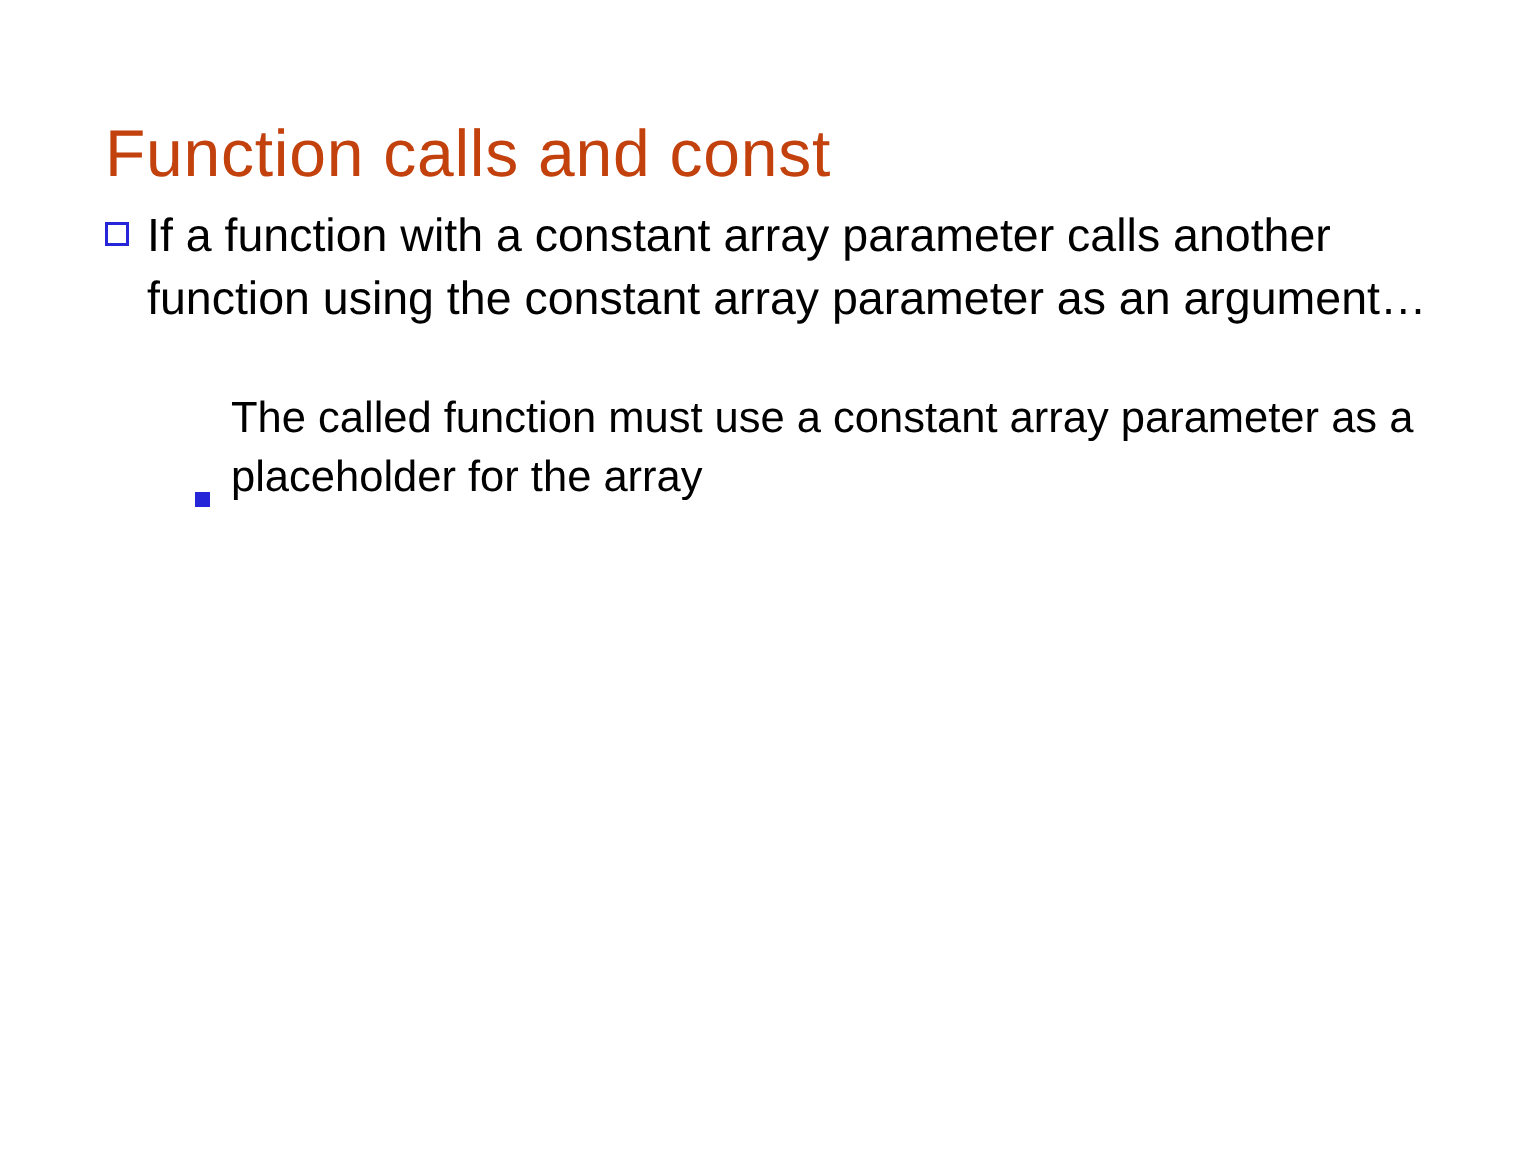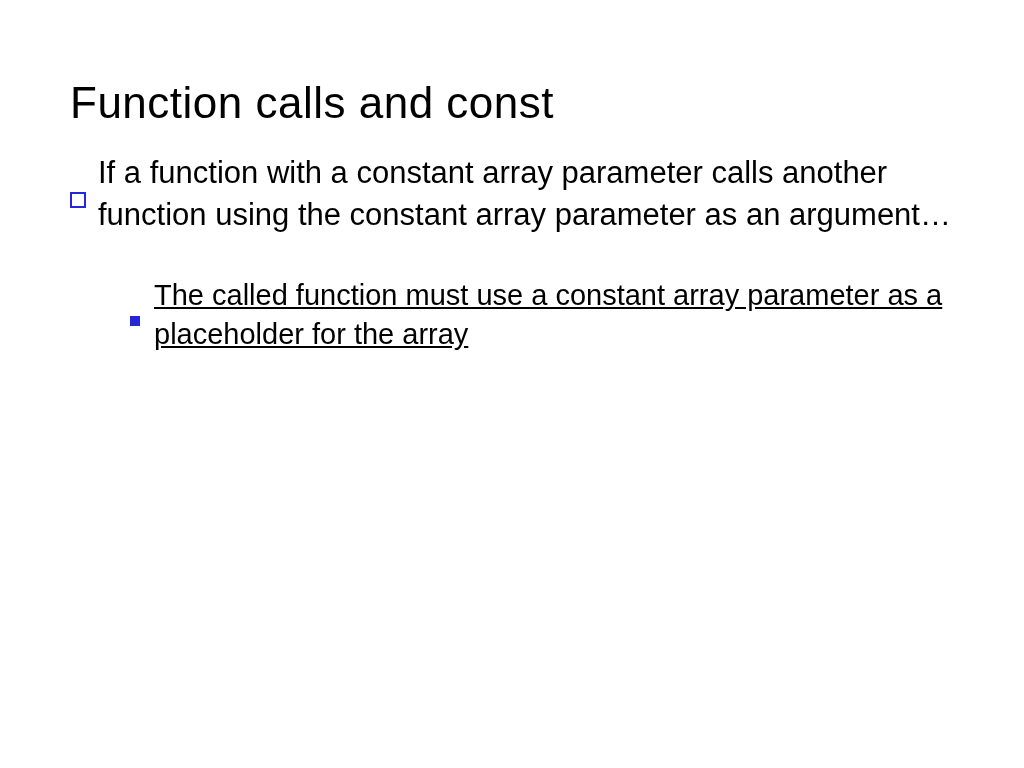--- a/index.html
+++ b/index.html
@@ -8,52 +8,51 @@
     height: 768px;
     background: #ffffff;
     font-family: "Comic Sans MS", "Comic Sans", cursive, sans-serif;
     overflow: hidden;
     position: relative;
   }
   .slide {
     padding: 78px 70px 40px 70px;
   }
   .title {
-    color: #000000;
+    color: #c2410c;
     font-size: 44px;
     font-weight: 400;
-    margin-bottom: 24px;
+    margin-bottom: 8px;
     letter-spacing: 0.5px;
   }
   .level1 {
     display: flex;
-    align-items: center;
+    align-items: flex-start;
     margin-bottom: 40px;
   }
   .bullet-hollow {
     width: 16px;
     height: 16px;
     border: 2px solid #2626d9;
     flex-shrink: 0;
     margin-top: 12px;
     margin-right: 12px;
   }
   .level1-text {
     color: #000000;
     font-size: 31px;
     line-height: 1.35;
   }
   .sub-container {
     margin-left: 60px;
   }
   .level2 {
     display: flex;
-    align-items: center;
+    align-items: flex-end;
     margin-bottom: 40px;
-    text-decoration: underline;
   }
   .bullet-solid {
     width: 10px;
     height: 10px;
     background: #2626d9;
     flex-shrink: 0;
     margin-top: 13px;
     margin-right: 14px;
   }
   .level2-text {

